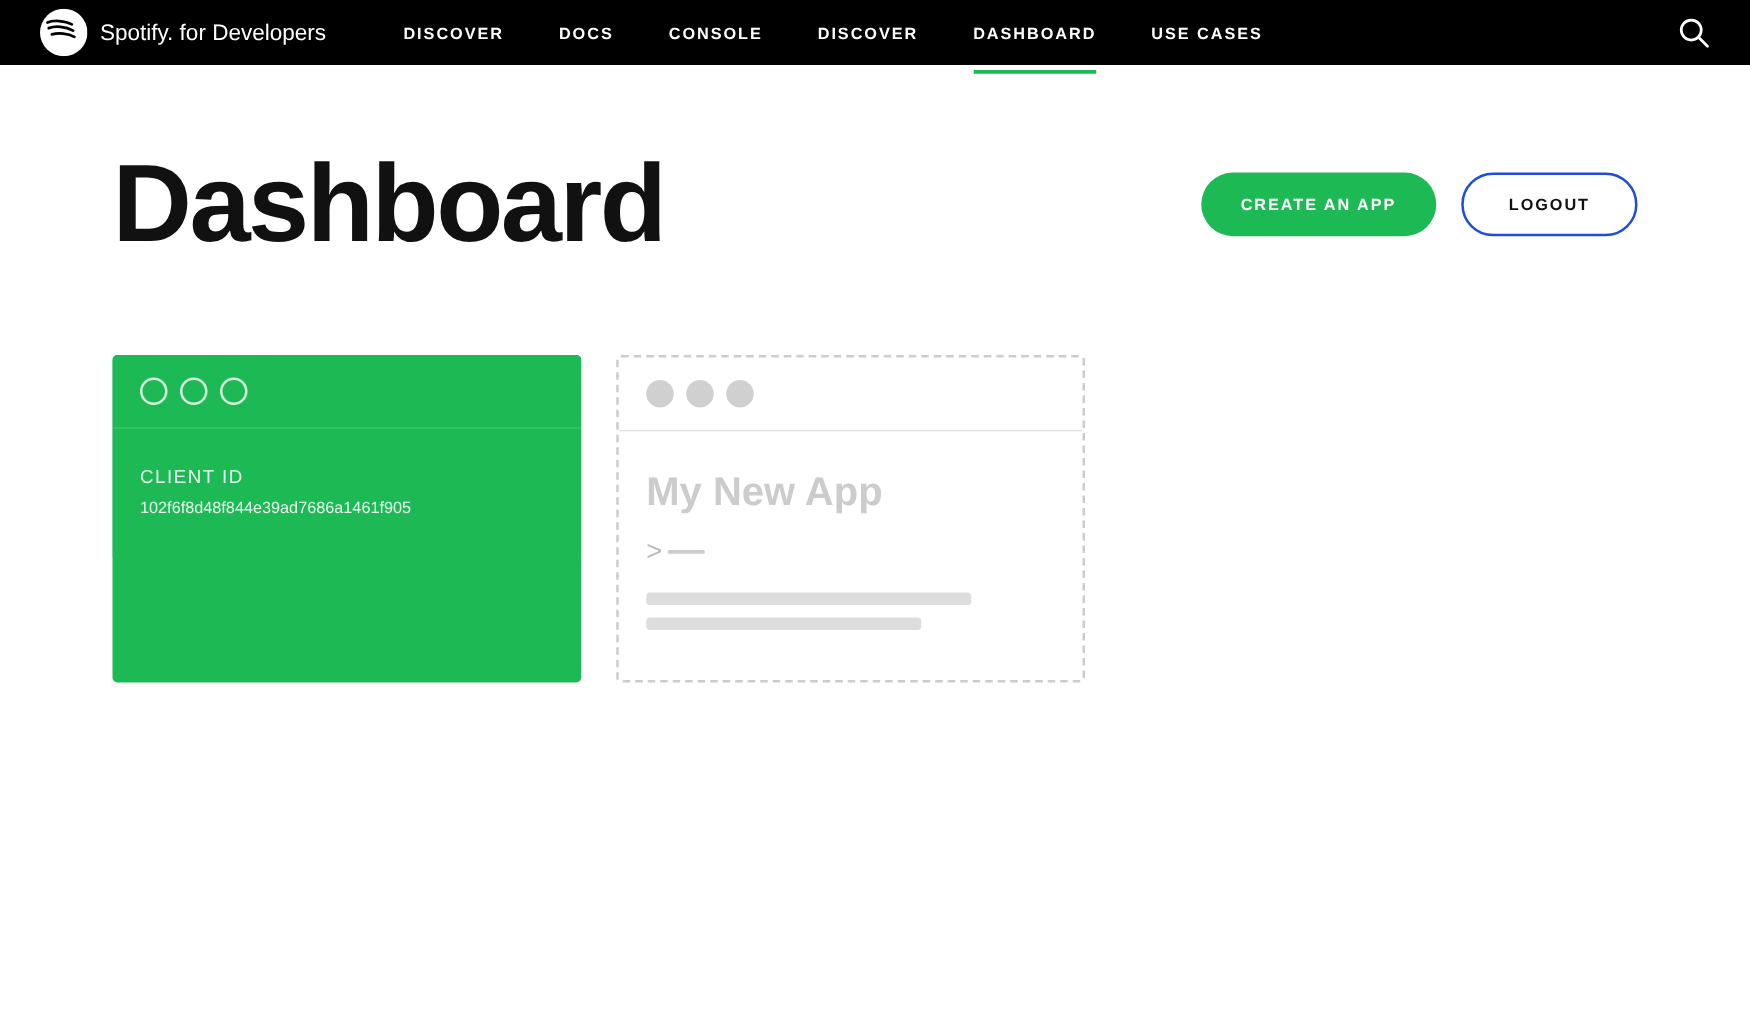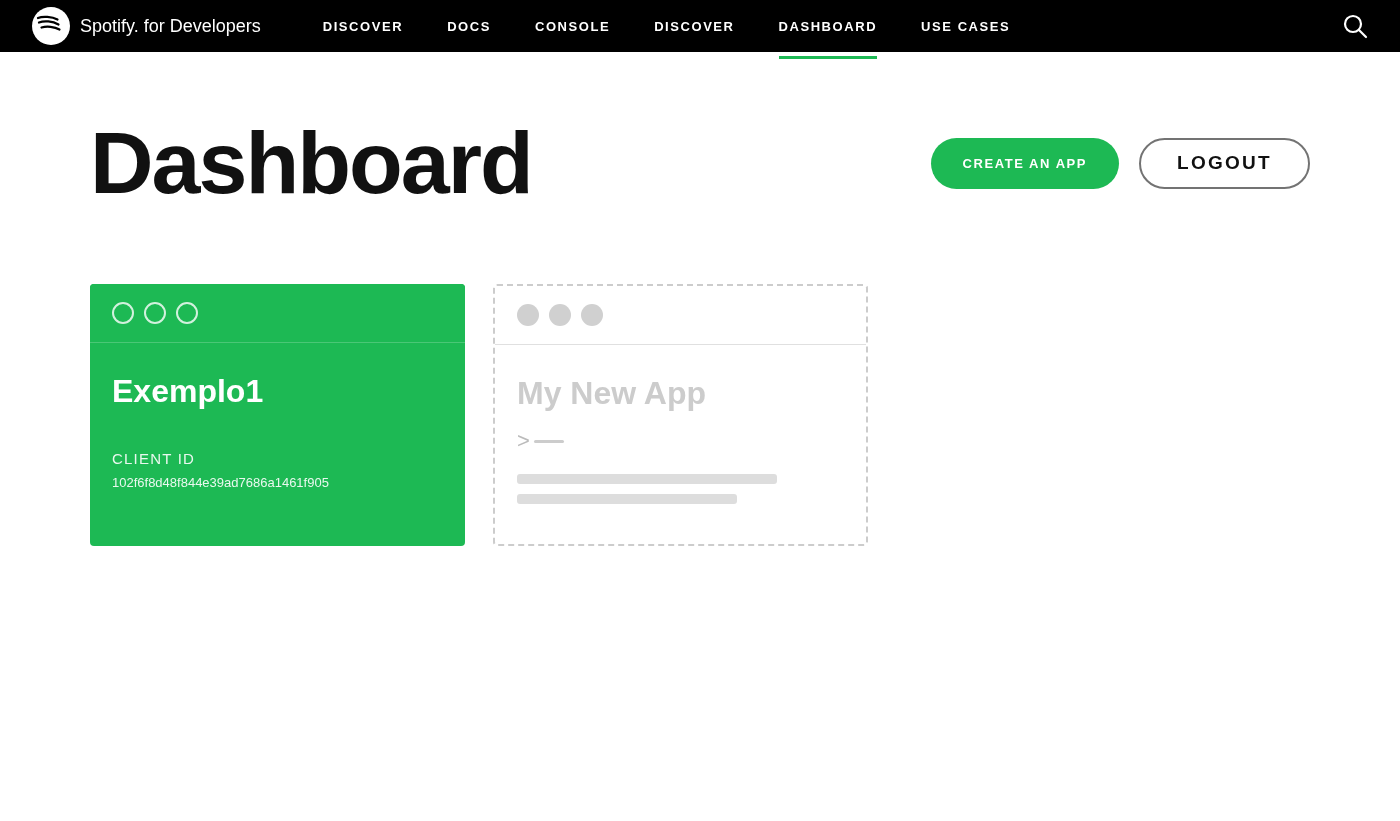--- a/index.html
+++ b/index.html
@@ -98,24 +98,24 @@
       padding: 18px 32px;
       font-size: 13px;
       font-weight: 800;
       letter-spacing: 0.12em;
       cursor: pointer;
       white-space: nowrap;
     }
     .btn-logout {
       background: #fff;
       color: #111;
-      border: 2px solid #737373;
+      border: 2px solid #1d4ed8;
       border-radius: 40px;
       padding: 0 36px;
-      font-size: 19px;
+      font-size: 13px;
       font-weight: 700;
       letter-spacing: 0.12em;
       cursor: pointer;
       white-space: nowrap;
     }
 
     
     .app-cards {
       display: flex;
       gap: 28px;
@@ -271,21 +271,20 @@
 
   <div class="app-cards">
 
     <div class="app-card-green">
       <div class="card-green-header">
         <div class="card-dot"></div>
         <div class="card-dot"></div>
         <div class="card-dot"></div>
       </div>
       <div class="card-green-body">
-        <div class="card-app-name">Exemplo1</div>
         <div class="card-client-id-label">CLIENT ID</div>
         <div class="card-client-id-value">102f6f8d48f844e39ad7686a1461f905</div>
       </div>
     </div>
 
     <div class="app-card-placeholder">
       <div class="card-placeholder-header">
         <div class="card-dot-gray"></div>
         <div class="card-dot-gray"></div>
         <div class="card-dot-gray"></div>

